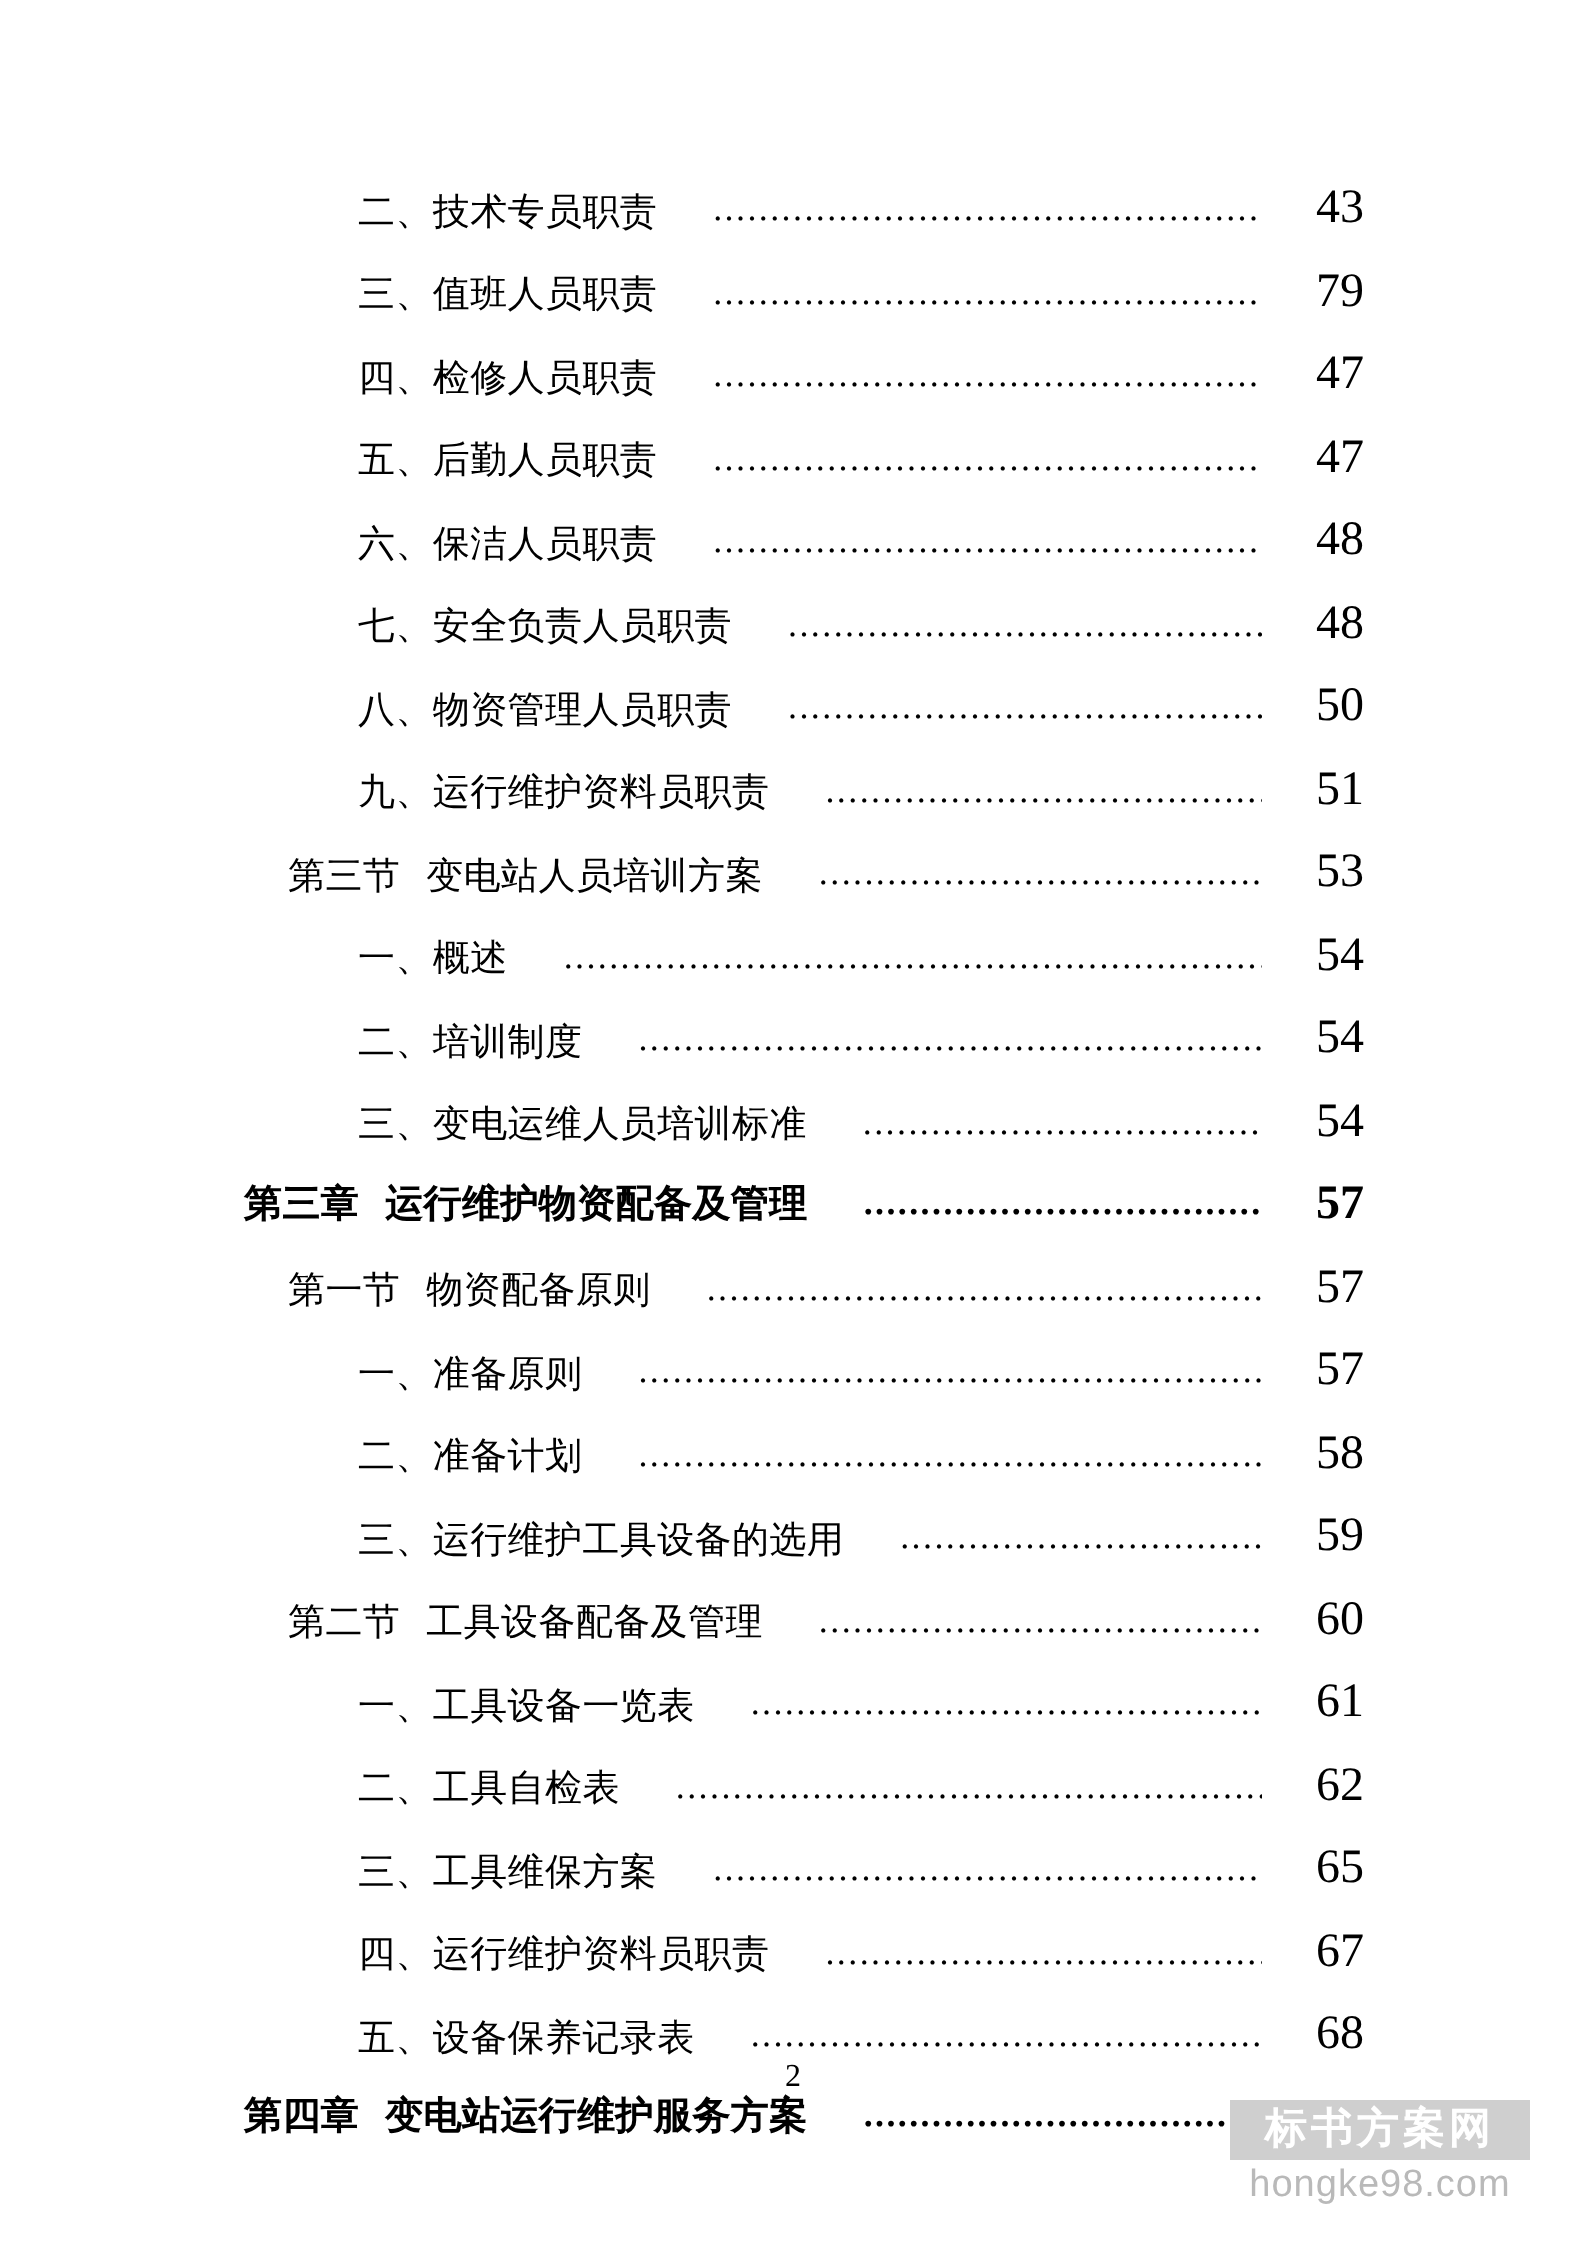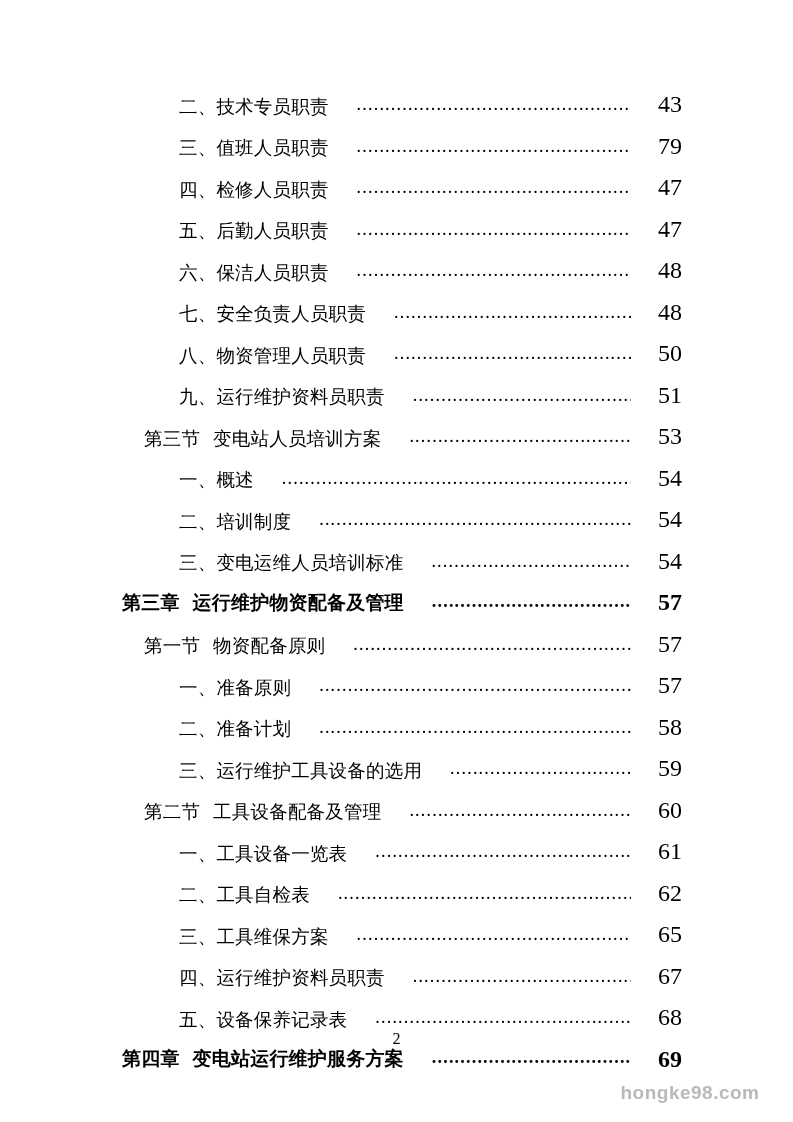--- a/index.html
+++ b/index.html
@@ -106,21 +106,21 @@
     display: block;
     line-height: 1.1;
   }
   .watermark .wm-bottom {
     display: block;
     color: #b9b9b9;
     font-family: "Liberation Sans", "DejaVu Sans", sans-serif;
     font-size: 19px;
     letter-spacing: 0.5px;
     margin-top: 2px;
-    font-weight: bold;
+    font-weight: normal;
   }
 </style>
 </head>
 <body>
 
 <div class="page">
 
   <div class="toc" id="toc-container">
       <div class="toc-row lvl-item">
         <span class="toc-label"><span class="num">二、</span><span class="title">技术专员职责</span></span>
@@ -240,16 +240,17 @@
       <div class="toc-row lvl-chapter">
         <span class="toc-label"><span class="num">第四章</span><span class="gap"></span><span class="title">变电站运行维护服务方案</span></span>
         <span class="toc-dots">.........................................................................................</span>
         <span class="toc-page">69</span>
       </div>
     </div>
 
   <div class="page-number">2</div>
 
   <div class="watermark">
+    <span class="wm-top">标书方案网</span>
     <span class="wm-bottom">hongke98.com</span>
   </div>
 
 </div>
 
 </body></html>

